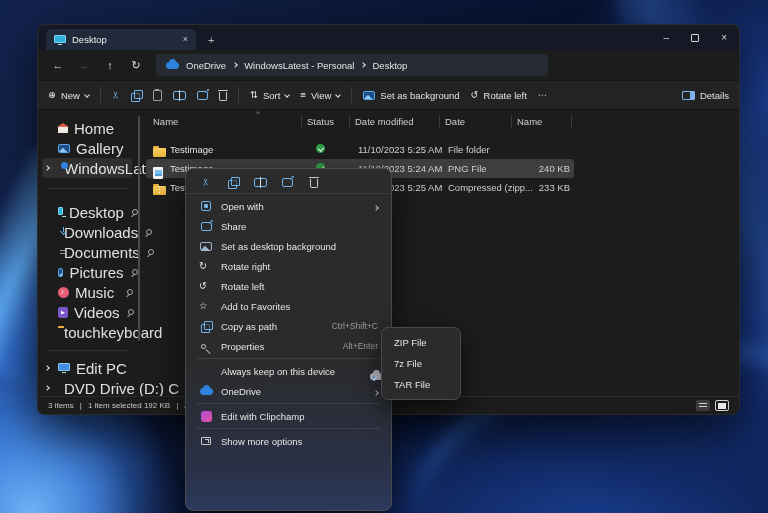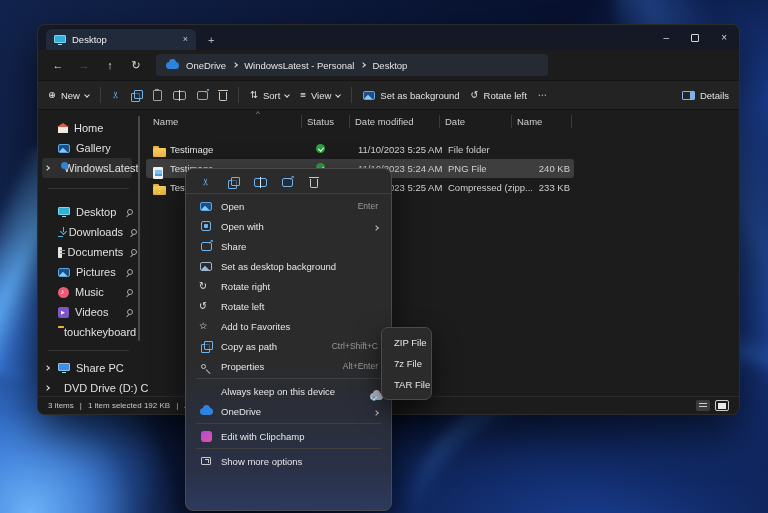--- a/index.html
+++ b/index.html
@@ -33,21 +33,21 @@
 .navbtn.dis{color:#585858}
 .crumbbar{height:22px;background:#262b33;border-radius:4px;width:392px;display:flex;align-items:center;padding:0 10px;gap:7px;font-size:9.5px;margin-left:4px;color:#e3e3e3}
 .searchbox{height:22px;background:#262b33;border-radius:4px;margin-left:auto;width:162px;display:flex;align-items:center;padding:0 9px;font-size:9.5px;color:#9aa0a6}
 
 .toolbar{height:30px;background:#232323;border-top:1px solid #141414;border-bottom:1px solid #141414;display:flex;align-items:center;padding:0 10px;gap:11px;font-size:9.5px;color:#e2e2e2}
 .tbtn{display:flex;align-items:center;gap:5px}
 .tdiv{width:1px;height:16px;background:#3c3c3c}
 .blue{color:#6fb3ec}
 
 .content{position:absolute;top:87px;bottom:18px;left:0;right:0;display:flex}
-.sidebar{width:103px;position:relative;font-size:11px}
+.sidebar{width:103px;position:relative;font-size:15px}
 .sitm{position:absolute;left:4px;right:9px;height:20px;display:flex;align-items:center;gap:6px;padding-left:16px;border-radius:4px;color:#e0e0e0;white-space:nowrap}
 .sitm.sel{background:#2f2f2f}
 .sitm .exp{position:absolute;left:3px}
 .sitm .pin{margin-left:auto}
 .ssep{position:absolute;left:10px;right:12px;height:1px;background:#333}
 .sscroll{position:absolute;right:1px;top:4px;width:2px;height:225px;background:#4a4a4a;border-radius:1px}
 
 .filearea{flex:1;position:relative;font-size:9.5px}
 .fcol{position:absolute;top:4px;color:#cfcfcf}
 .csep{position:absolute;top:3px;width:1px;height:13px;background:#3a3a3a}
@@ -74,21 +74,21 @@
 .menu{position:absolute;left:185px;top:168px;width:207px;height:343px;background:linear-gradient(180deg,#2b2b2b 0%,#2b2b2b 55%,#2a3147 88%,#2c3a5e 100%);border:1px solid #4a4a4a;border-radius:8px;box-shadow:0 12px 32px rgba(0,0,0,.6);font-size:9.5px;color:#e6e6e6;padding-top:2px}
 .mrowi{height:23px;display:flex;align-items:center;gap:13px;padding:0 13px;border-bottom:1px solid #3d3d3d;margin-bottom:2px}
 .mrowi>span{display:flex;width:14px;justify-content:center}
 .mitem{height:20px;margin:0 4px;padding:0 9px;display:flex;align-items:center;gap:8px;border-radius:4px}
 .mitem.hl{background:rgba(255,255,255,.09)}
 .micon{width:14px;display:flex;justify-content:center;flex:0 0 14px}
 .mshort{margin-left:auto;color:#9a9a9a;font-size:8.5px}
 .mchev{margin-left:auto;color:#bdbdbd}
 .msep{height:1px;background:#404040;margin:2px 10px}
 
-.submenu{position:absolute;left:381px;top:327px;width:51px;background:#2b2b2b;border:1px solid #4a4a4a;border-radius:7px;box-shadow:0 10px 26px rgba(0,0,0,.6);padding:4px 0;font-size:9.5px;color:#e6e6e6}
+.submenu{position:absolute;left:381px;top:327px;width:80px;background:#2b2b2b;border:1px solid #4a4a4a;border-radius:7px;box-shadow:0 10px 26px rgba(0,0,0,.6);padding:4px 0;font-size:9.5px;color:#e6e6e6}
 .subitm{height:21px;display:flex;align-items:center;padding:0 12px;white-space:nowrap}
 
 
 .chev{display:inline-block;width:4px;height:4px;border-right:1px solid currentColor;border-bottom:1px solid currentColor}
 .chev.r{transform:rotate(-45deg)}
 .chev.d{transform:rotate(45deg)}
 .gly{line-height:1;display:inline-block}
 .rot90{transform:rotate(-90deg)}
 .i-cloud{position:relative;width:13px;height:7px;background:#2f83dd;border-radius:4px;align-self:center}
 .i-cloud::before{content:"";position:absolute;left:3px;top:-3px;width:7px;height:7px;background:inherit;border-radius:50%}
@@ -272,21 +272,21 @@
           <span class="pin i-pin"></span>
         </div>
       <div class="sitm" style="top:210px">
           <span class="i-folder"></span>
           <span>touchkeyboard</span>
         </div>
       <div class="ssep" style="top:238px"></div>
       <div class="sitm" style="top:246px">
           <span class="exp chev r"></span>
           <span class="i-monitor blue"></span>
-          <span>Share PC</span>
+          <span>Edit PC</span>
         </div>
       <div class="sitm" style="top:266px">
           <span class="exp chev r"></span>
           <span class="i-disc"></span>
           <span>DVD Drive (D:) C</span>
         </div>
       <div class="sitm" style="top:286px">
           <span class="exp chev r"></span>
           <span class="i-cloud gray"></span>
           <span>Network</span>
@@ -364,27 +364,20 @@
     <span>
         <span class="i-share"></span>
       </span>
     <span>
         <span class="i-trash"></span>
       </span>
   </div>
 
   <div class="mitem">
     <span class="micon">
-        <span class="i-pic col"></span>
-      </span>
-    <span>Open</span>
-    <span class="mshort">Enter</span>
-  </div>
-  <div class="mitem">
-    <span class="micon">
         <span class="i-openwith"></span>
       </span>
     <span>Open with</span>
     <span class="mchev"><span class="chev r"></span></span>
   </div>
   <div class="mitem">
     <span class="micon">
         <span class="i-share"></span>
       </span>
     <span>Share</span>

